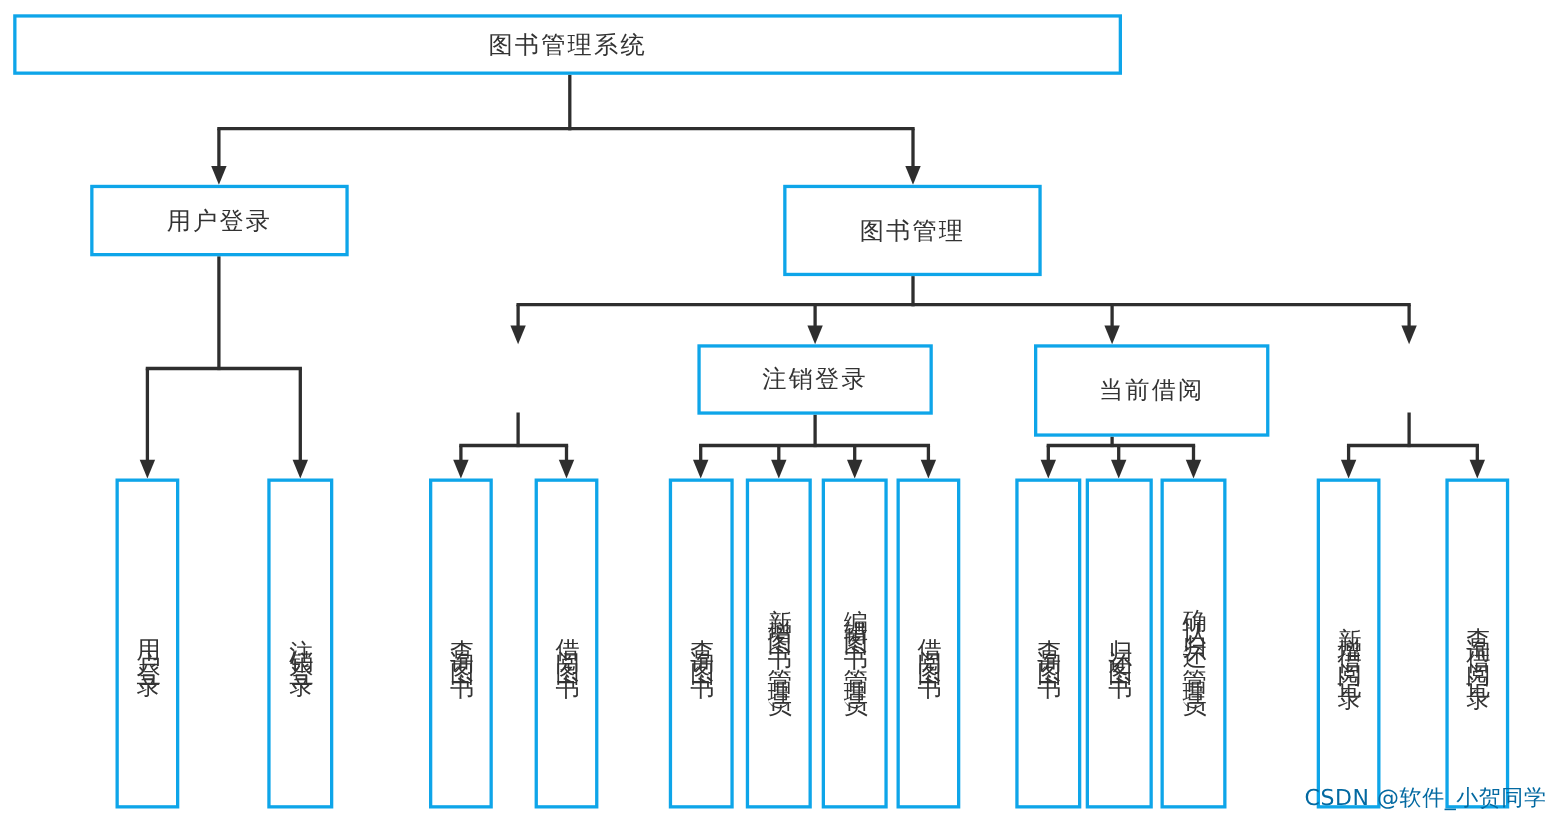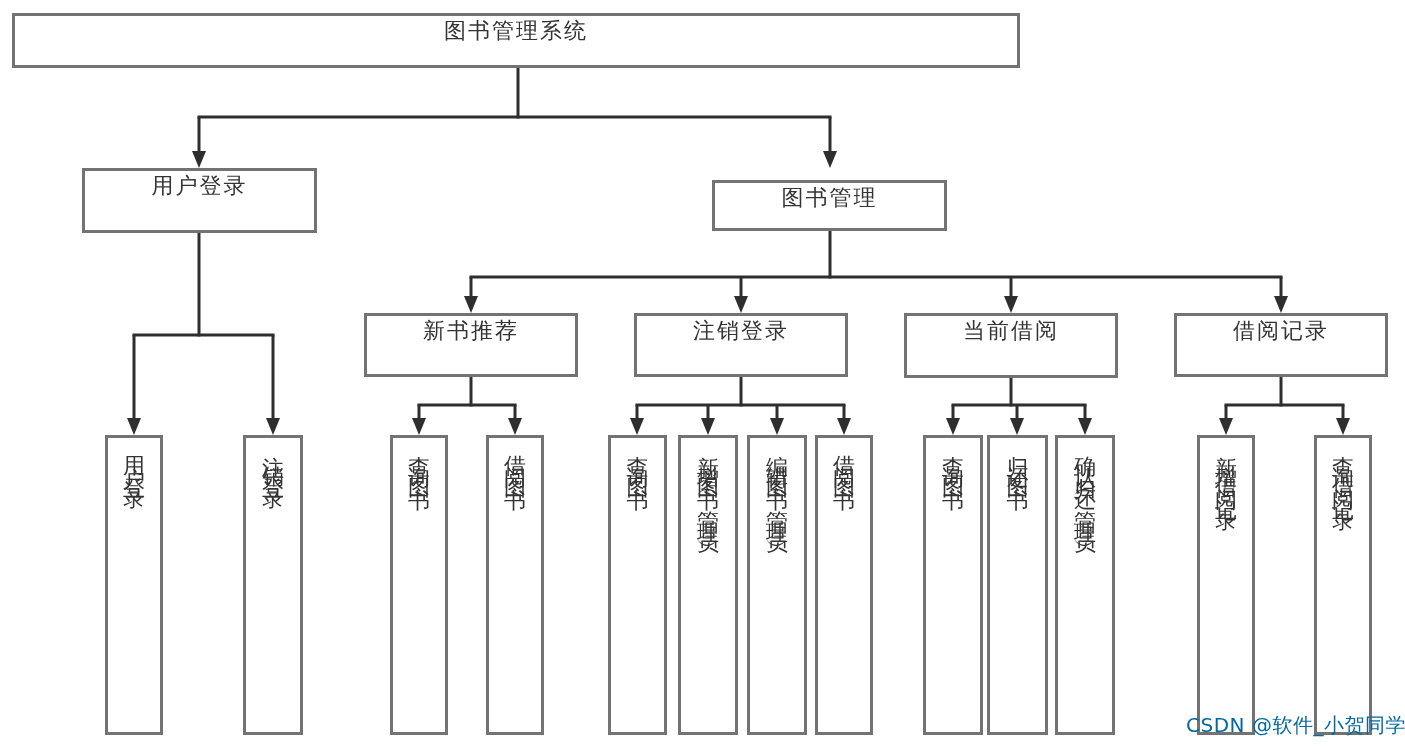--- a/index.html
+++ b/index.html
@@ -17,24 +17,24 @@
   }
   svg.wires {
     position: absolute;
     left: 0;
     top: 0;
     z-index: 1;
   }
   .node {
     position: absolute;
     box-sizing: border-box;
-    border: 3px solid #737373;
+    border: 3px solid #0ea5e9;
     background: #ffffff;
     display: flex;
-    align-items: flex-start;
+    align-items: center;
     justify-content: center;
     z-index: 2;
   }
   .h-node .lbl {
     font-size: 22px;
     color: #333333;
     letter-spacing: 2px;
     white-space: nowrap;
   }
   .v-node .lbl {
@@ -132,35 +132,29 @@
     </g>
   </svg>
 
   <div class="node h-node" style="left:12px;top:13px;width:1008px;height:55px">
     <span class="lbl">图书管理系统</span>
   </div>
 
   <div class="node h-node" style="left:82px;top:168px;width:235px;height:65px">
     <span class="lbl">用户登录</span>
   </div>
-  <div class="node h-node" style="left:712px;top:180px;width:235px;height:51px">
+  <div class="node h-node" style="left:712px;top:168px;width:235px;height:83px">
     <span class="lbl">图书管理</span>
   </div>
 
-  <div class="node h-node" style="left:364px;top:313px;width:214px;height:64px">
-    <span class="lbl">新书推荐</span>
-  </div>
   <div class="node h-node" style="left:634px;top:313px;width:214px;height:64px">
     <span class="lbl">注销登录</span>
   </div>
-  <div class="node h-node" style="left:904px;top:313px;width:214px;height:65px">
+  <div class="node h-node" style="left:940px;top:313px;width:214px;height:84px">
     <span class="lbl">当前借阅</span>
-  </div>
-  <div class="node h-node" style="left:1174px;top:313px;width:214px;height:64px">
-    <span class="lbl">借阅记录</span>
   </div>
 
   <div class="node v-node" style="left:105px;top:435px;width:58px;height:300px">
     <span class="lbl">用户登录</span>
   </div>
   <div class="node v-node" style="left:243px;top:435px;width:60px;height:300px">
     <span class="lbl">注销登录</span>
   </div>
 
   <div class="node v-node" style="left:390px;top:435px;width:58px;height:300px">

